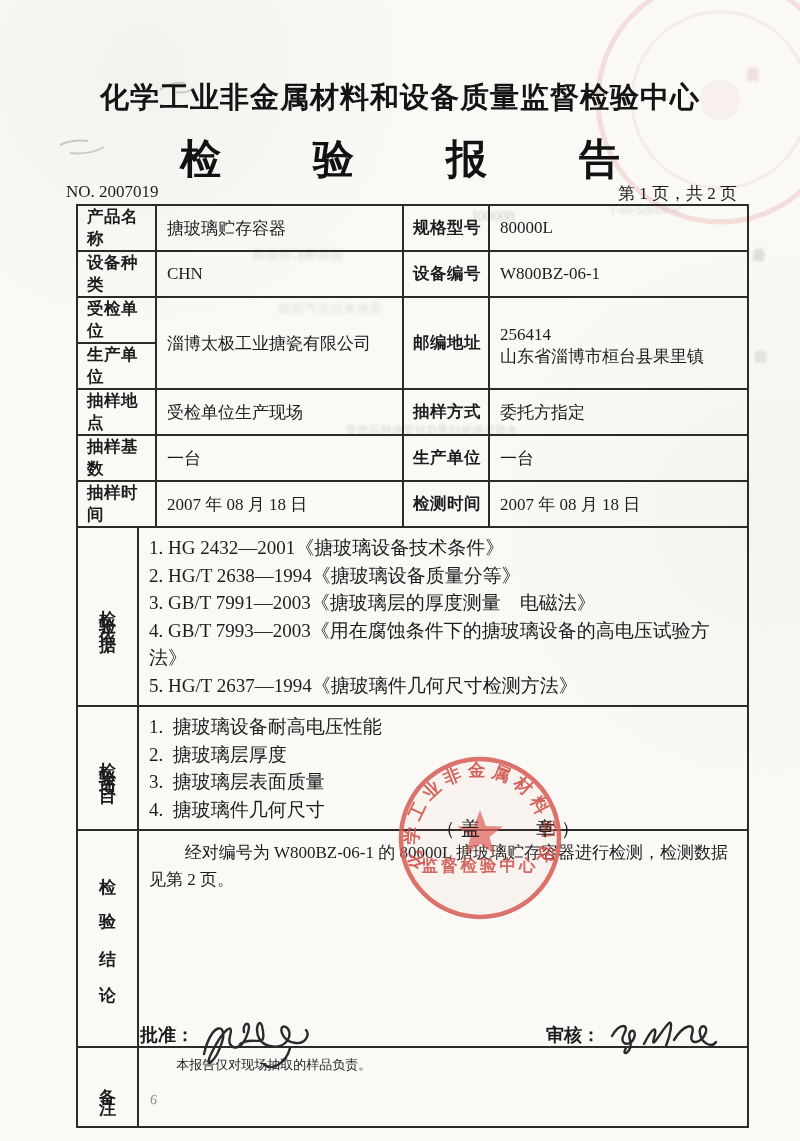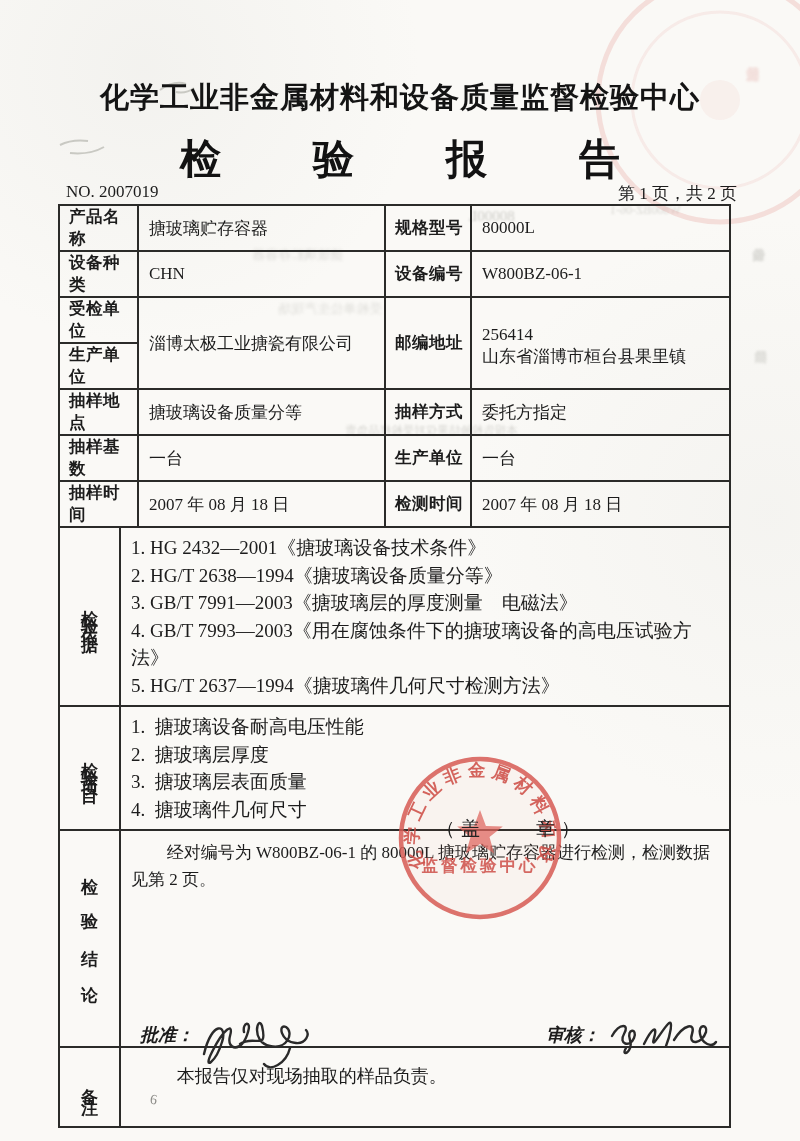--- a/index.html
+++ b/index.html
@@ -25,56 +25,56 @@
   .report-title{
     position:absolute;top:132px;left:0;right:0;
     text-align:center;font-size:41px;font-weight:900;
     font-family:Liberation Mono, monospace;
     letter-spacing:92px;text-indent:92px;color:#121212;
   }
   .meta-line{position:absolute;top:182px;left:66px;right:63px;height:22px;font-size:17px;}
   .report-no{position:absolute;left:0;top:0;white-space:pre;}
   .page-indicator{position:absolute;right:0;top:0;white-space:pre;}
   
-  .tbl-wrap{position:absolute;left:58px;top:204px;width:671px;}
+  .tbl-wrap{position:absolute;left:76px;top:204px;width:671px;}
   table{border-collapse:collapse;table-layout:fixed;width:671px;}
   td{border:2px solid #2b2b29;font-size:17px;padding:0 4px 0 10px;overflow:hidden;}
   td.lbl{font-weight:700;font-size:16.5px;padding-left:9px;letter-spacing:.5px;}
   .tblB{margin-top:-2px;}
   .two-line{line-height:22px;padding-top:8px;padding-bottom:2px;margin-left:24px;}
   td.sec-lbl{text-align:center;vertical-align:middle;padding:0;}
   .vlabel{
     writing-mode:vertical-rl;text-orientation:upright;
     display:inline-block;font-weight:700;font-size:17px;
     letter-spacing:11px;margin:auto;
   }
   .vlabel.sp-wide{letter-spacing:36px;}
   .vlabel.sp-med{letter-spacing:9px;}
   td.sec-content{vertical-align:middle;padding:6px 10px;}
   .sec-line{white-space:pre-wrap;line-height:27.5px;font-size:19px;}
   td.conclusion-cell{vertical-align:top;position:relative;padding-top:8px;margin-left:24px;}
   .conclusion-text{width:585px;text-indent:2.1em;line-height:27px;font-size:17px;margin:0;}
   td.remark-cell{vertical-align:top;padding-top:8px;}
-  .remark-text{text-indent:2.1em;font-size:18px;margin:8px;}
+  .remark-text{text-indent:2.1em;font-size:13px;margin:0;}
   
   .seal{position:absolute;left:380px;top:738px;width:200px;height:200px;pointer-events:none;}
   .seal-note{
     position:absolute;left:436px;top:816px;width:130px;
     font-size:19px;letter-spacing:6px;color:#222;white-space:pre;
   }
   .seal-date{
     position:absolute;left:385px;top:872px;width:195px;
     text-align:center;font-size:17px;color:#1e1e1e;white-space:pre;
   }
   
   .footer{
     position:absolute;left:140px;top:1022px;width:580px;height:60px;
     display:flex;align-items:flex-start;justify-content:space-between;
   }
-  .sig-group{display:flex;align-items:flex-start;font-style:italic;}
+  .sig-group{display:flex;align-items:flex-start;}
   .sig-label{font-weight:700;font-size:18px;line-height:26px;white-space:pre;}
   .sig-svg{margin-top:-8px;}
   
   .bt{position:absolute;color:#96968f;transform:scaleX(-1);filter:blur(1px);pointer-events:none;white-space:pre;}
   #bt0{left:468px;top:208px;font-size:15px;opacity:.45;}
   #bt1{left:610px;top:203px;font-size:12px;opacity:.34;}
   #bt2{left:252px;top:246px;font-size:13px;opacity:.3;filter:blur(1.4px);}
   #bt3{left:278px;top:300px;font-size:13px;opacity:.28;filter:blur(1.4px);}
   #bt4{left:345px;top:423px;font-size:11.5px;opacity:.36;filter:blur(1.1px);}
   #bt5{left:750px;top:238px;font-size:13px;opacity:.3;writing-mode:vertical-rl;text-orientation:upright;}
@@ -143,21 +143,21 @@
         <td rowspan="2" class="two-line">
           <div>256414</div>
           <div>山东省淄博市桓台县果里镇</div>
         </td>
       </tr>
       <tr style="height:34px">
         <td class="lbl">生产单位</td>
       </tr>
       <tr style="height:28px">
         <td class="lbl">抽样地点</td>
-        <td>搪玻璃设备质量分等</td>
+        <td>受检单位生产现场</td>
         <td class="lbl">抽样方式</td>
         <td>委托方指定</td>
       </tr>
       <tr style="height:29px">
         <td class="lbl">抽样基数</td>
         <td>一台</td>
         <td class="lbl">生产单位</td>
         <td>一台</td>
       </tr>
       <tr style="height:30px">

